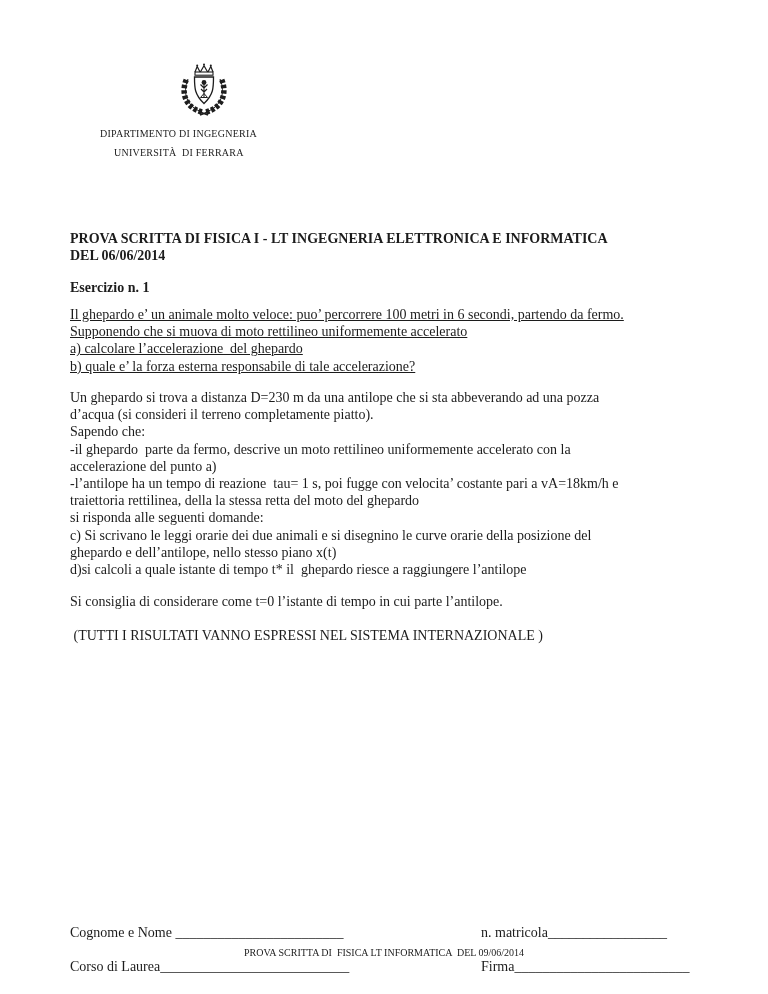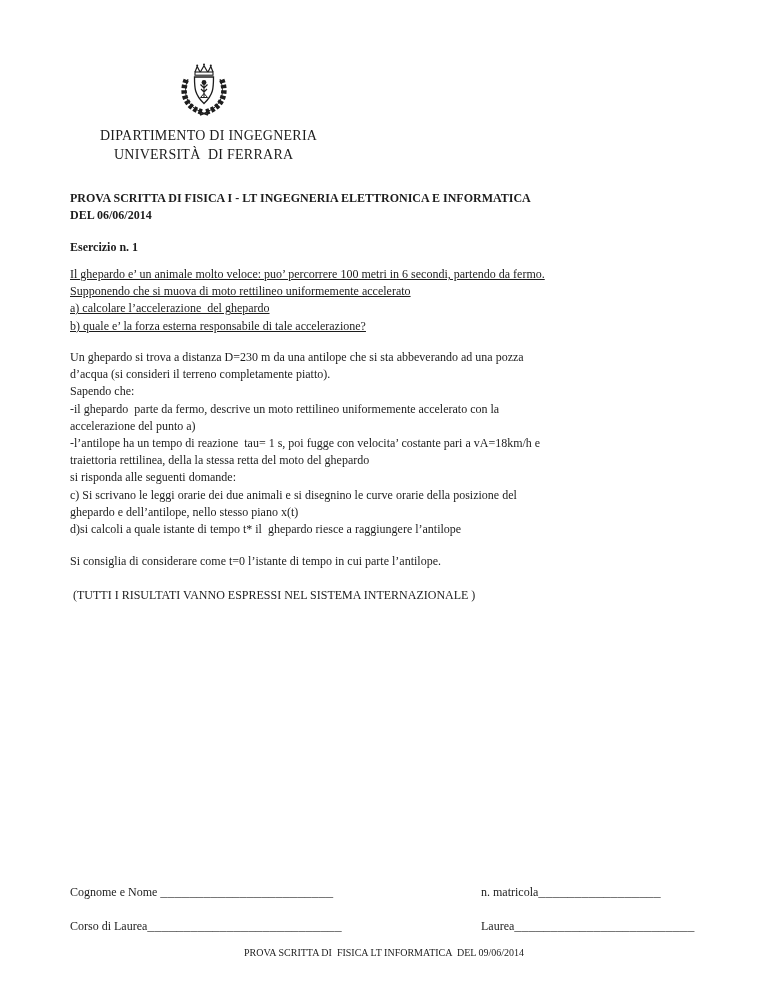--- a/index.html
+++ b/index.html
@@ -3,39 +3,39 @@
 <meta charset="utf-8">
 <style>
   html,body{margin:0;padding:0;}
   body{
     width:768px;height:994px;background:#ffffff;position:relative;
     font-family:"Liberation Serif","DejaVu Serif",serif;
     color:#1c1c1c;overflow:hidden;
   }
   .abs{position:absolute;}
   .pre{white-space:pre;}
-  .body-text{font-size:12px;line-height:17.2px;}
+  .body-text{font-size:14px;line-height:17.2px;margin-top:40px;}
   .line{white-space:pre;}
   .bold{font-weight:bold;}
-  .small-caps-line{font-size:14px;letter-spacing:.25px;}
+  .small-caps-line{font-size:10px;letter-spacing:.25px;}
   #logo{left:174px;top:63px;width:60px;height:56px;}
   #dept{left:100px;top:128px;}
   #univ{left:114px;top:147px;}
   #title{left:70px;top:190px;width:680px;}
   #esercizio{left:70px;top:239px;}
   #p1{left:70px;top:266px;width:690px;text-decoration:underline;}
   #p2{left:70px;top:349px;width:690px;}
   #advice{left:70px;top:553px;width:690px;}
   #units{left:70px;top:587px;width:690px;}
   .form-row{left:0;width:768px;height:20px;}
   #form-row1{top:884px;}
   #form-row2{top:918px;}
   .form-left{position:absolute;left:70px;top:0;}
   .form-right{position:absolute;left:481px;top:0;}
-  .blank{letter-spacing:0;font-family:Liberation Mono, monospace;}
+  .blank{letter-spacing:0;}
   #footer{left:0;top:945px;width:768px;text-align:center;font-size:10px;line-height:15px;}
   svg .ln{stroke:#1e1e1e;fill:none;}
 </style>
 </head>
 <body>
 
 <div id="logo" class="abs">
   <svg width="60" height="56" viewBox="0 0 60 56">
 
     <path class="ln" d="M28,49 C12,45 6,30 13,15" stroke-width="5.5" stroke-dasharray="3.5 1.9"></path>
@@ -93,16 +93,16 @@
 
 <div id="units" class="abs body-text line"> (TUTTI I RISULTATI VANNO ESPRESSI NEL SISTEMA INTERNAZIONALE )</div>
 
 <div id="form-row1" class="abs form-row body-text">
   <span class="form-left pre"><span>Cognome e Nome </span><span class="blank">________________________</span></span>
   <span class="form-right pre"><span>n. matricola</span><span class="blank">_________________</span></span>
 </div>
 
 <div id="form-row2" class="abs form-row body-text">
   <span class="form-left pre"><span>Corso di Laurea</span><span class="blank">___________________________</span></span>
-  <span class="form-right pre"><span>Laurea</span><span class="blank">_________________________</span></span>
+  <span class="form-right pre"><span>Firma</span><span class="blank">_________________________</span></span>
 </div>
 
 <div id="footer" class="abs pre">PROVA SCRITTA DI  FISICA LT INFORMATICA  DEL 09/06/2014</div>
 
 </body></html>

